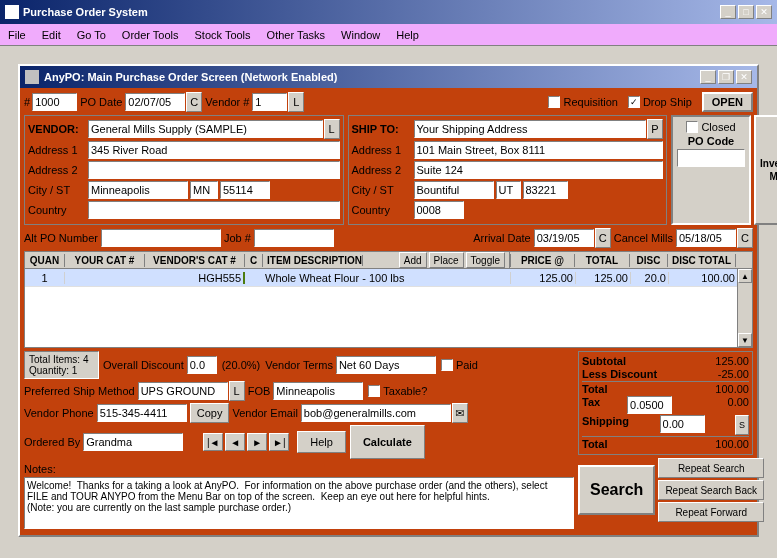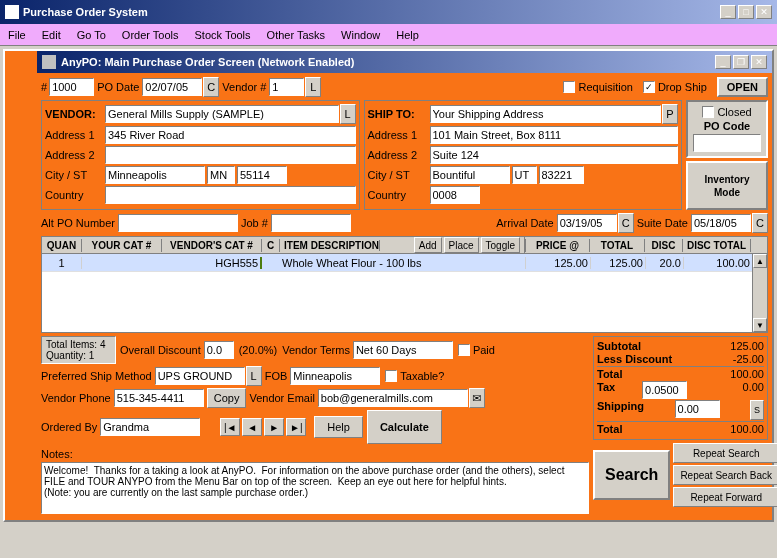--- a/index.html
+++ b/index.html
@@ -7,21 +7,21 @@
     
     .title-bar { background: linear-gradient(to right, #0a246a, #a6b8e8); color: white; display: flex; align-items: center; padding: 3px 5px; height: 24px; }
     .title-bar-icon { width: 14px; height: 14px; margin-right: 4px; background: #fff; display: inline-block; }
     .title-bar-text { flex: 1; font-size: 11px; font-weight: bold; }
     .title-bar-buttons { display: flex; gap: 2px; }
     .title-btn { width: 16px; height: 14px; background: #d4d0c8; border: 1px solid; border-color: #fff #808080 #808080 #fff; display: flex; align-items: center; justify-content: center; font-size: 9px; cursor: pointer; }
     
     .menu-bar { background: #f0abfc; display: flex; align-items: center; padding: 2px 0; border-bottom: 1px solid #808080; height: 22px; }
     .menu-item { padding: 2px 8px; font-size: 11px; cursor: pointer; }
     
-    .main-window { background: #f97316; border: 2px solid; border-color: #fff #808080 #808080 #fff; margin: 3px; padding-left: 32px; }
+    .main-window { background: #c2410c; border: 2px solid; border-color: #fff #808080 #808080 #fff; margin: 18px; }
     .window-title-bar { background: linear-gradient(to right, #0a246a, #a6b8e8); color: white; display: flex; align-items: center; padding: 3px 5px; height: 22px; }
     .window-title-icon { width: 14px; height: 14px; background: #c0c0c0; margin-right: 5px; }
     .window-title-text { flex: 1; font-size: 11px; font-weight: bold; }
     .window-title-buttons { display: flex; gap: 2px; }
     
     .content { padding: 4px; }
     
     .row { display: flex; align-items: center; margin-bottom: 2px; }
     
     .label { font-size: 11px; color: #000; white-space: nowrap; }
@@ -159,21 +159,21 @@
           <input class="input-field" style="width: 80px;" value="Bountiful">
           <input class="input-field" style="width: 25px; margin-left: 2px;" value="UT">
           <input class="input-field" style="width: 45px; margin-left: 2px;" value="83221">
         </div>
         <div class="row">
           <span class="label" style="width:62px;">Country</span>
           <input class="input-field" style="width: 50px;" value="0008">
         </div>
       </div>
 
-      <div style="width:82px; display:flex; flex-direction:column; gap:3px;">
+      <div style="width:82px; display:flex; flex-direction:row; gap:3px;">
         <div class="closed-po-box" style="border:2px solid; border-color:#808080 #fff #fff #808080; padding:4px; text-align:center;">
           <div class="row" style="justify-content:center; margin-bottom:2px;">
             <div class="checkbox" style="margin-right:3px;"></div>
             <span class="label">Closed</span>
           </div>
           <div class="label" style="font-weight:bold; font-size:11px;">PO Code</div>
           <input class="input-field" style="width: 68px; margin-top: 2px;" value="">
         </div>
         <button class="inventory-btn" style="flex:1; min-height:30px;">Inventory<br>Mode</button>
       </div>
@@ -181,21 +181,21 @@
 
     <div class="row" style="margin-top:3px;">
       <span class="label" style="margin-right:3px;">Alt PO Number</span>
       <input class="input-field" style="width: 120px;" value="">
       <span class="label" style="margin:0 3px;">Job #</span>
       <input class="input-field" style="width: 80px;" value="">
       <span style="flex:1;"></span>
       <span class="label" style="margin-right:3px;">Arrival Date</span>
       <input class="input-field" style="width: 60px;" value="03/19/05">
       <button class="btn" style="width:16px;padding:0;margin-left:1px;">C</button>
-      <span class="label" style="margin:0 3px;">Suite Date</span>
+      <span class="label" style="margin:0 3px;">Cancel Mills</span>
       <input class="input-field" style="width: 60px;" value="05/18/05">
       <button class="btn" style="width:16px;padding:0;margin-left:1px;">C</button>
     </div>
 
     <div style="margin-top:3px; display:flex; flex-direction:column;">
 
       <div style="display:flex; align-items:center; background:#d4d0c8; border:1px solid #808080; border-bottom:none;">
         <div class="grid-col" style="width:40px; padding:1px 2px; font-size:10px; font-weight:bold; border-right:1px solid #808080;">QUAN</div>
         <div class="grid-col" style="width:80px; padding:1px 2px; font-size:10px; font-weight:bold; border-right:1px solid #808080;">YOUR CAT #</div>
         <div class="grid-col" style="width:100px; padding:1px 2px; font-size:10px; font-weight:bold; border-right:1px solid #808080;">VENDOR'S CAT #</div>

